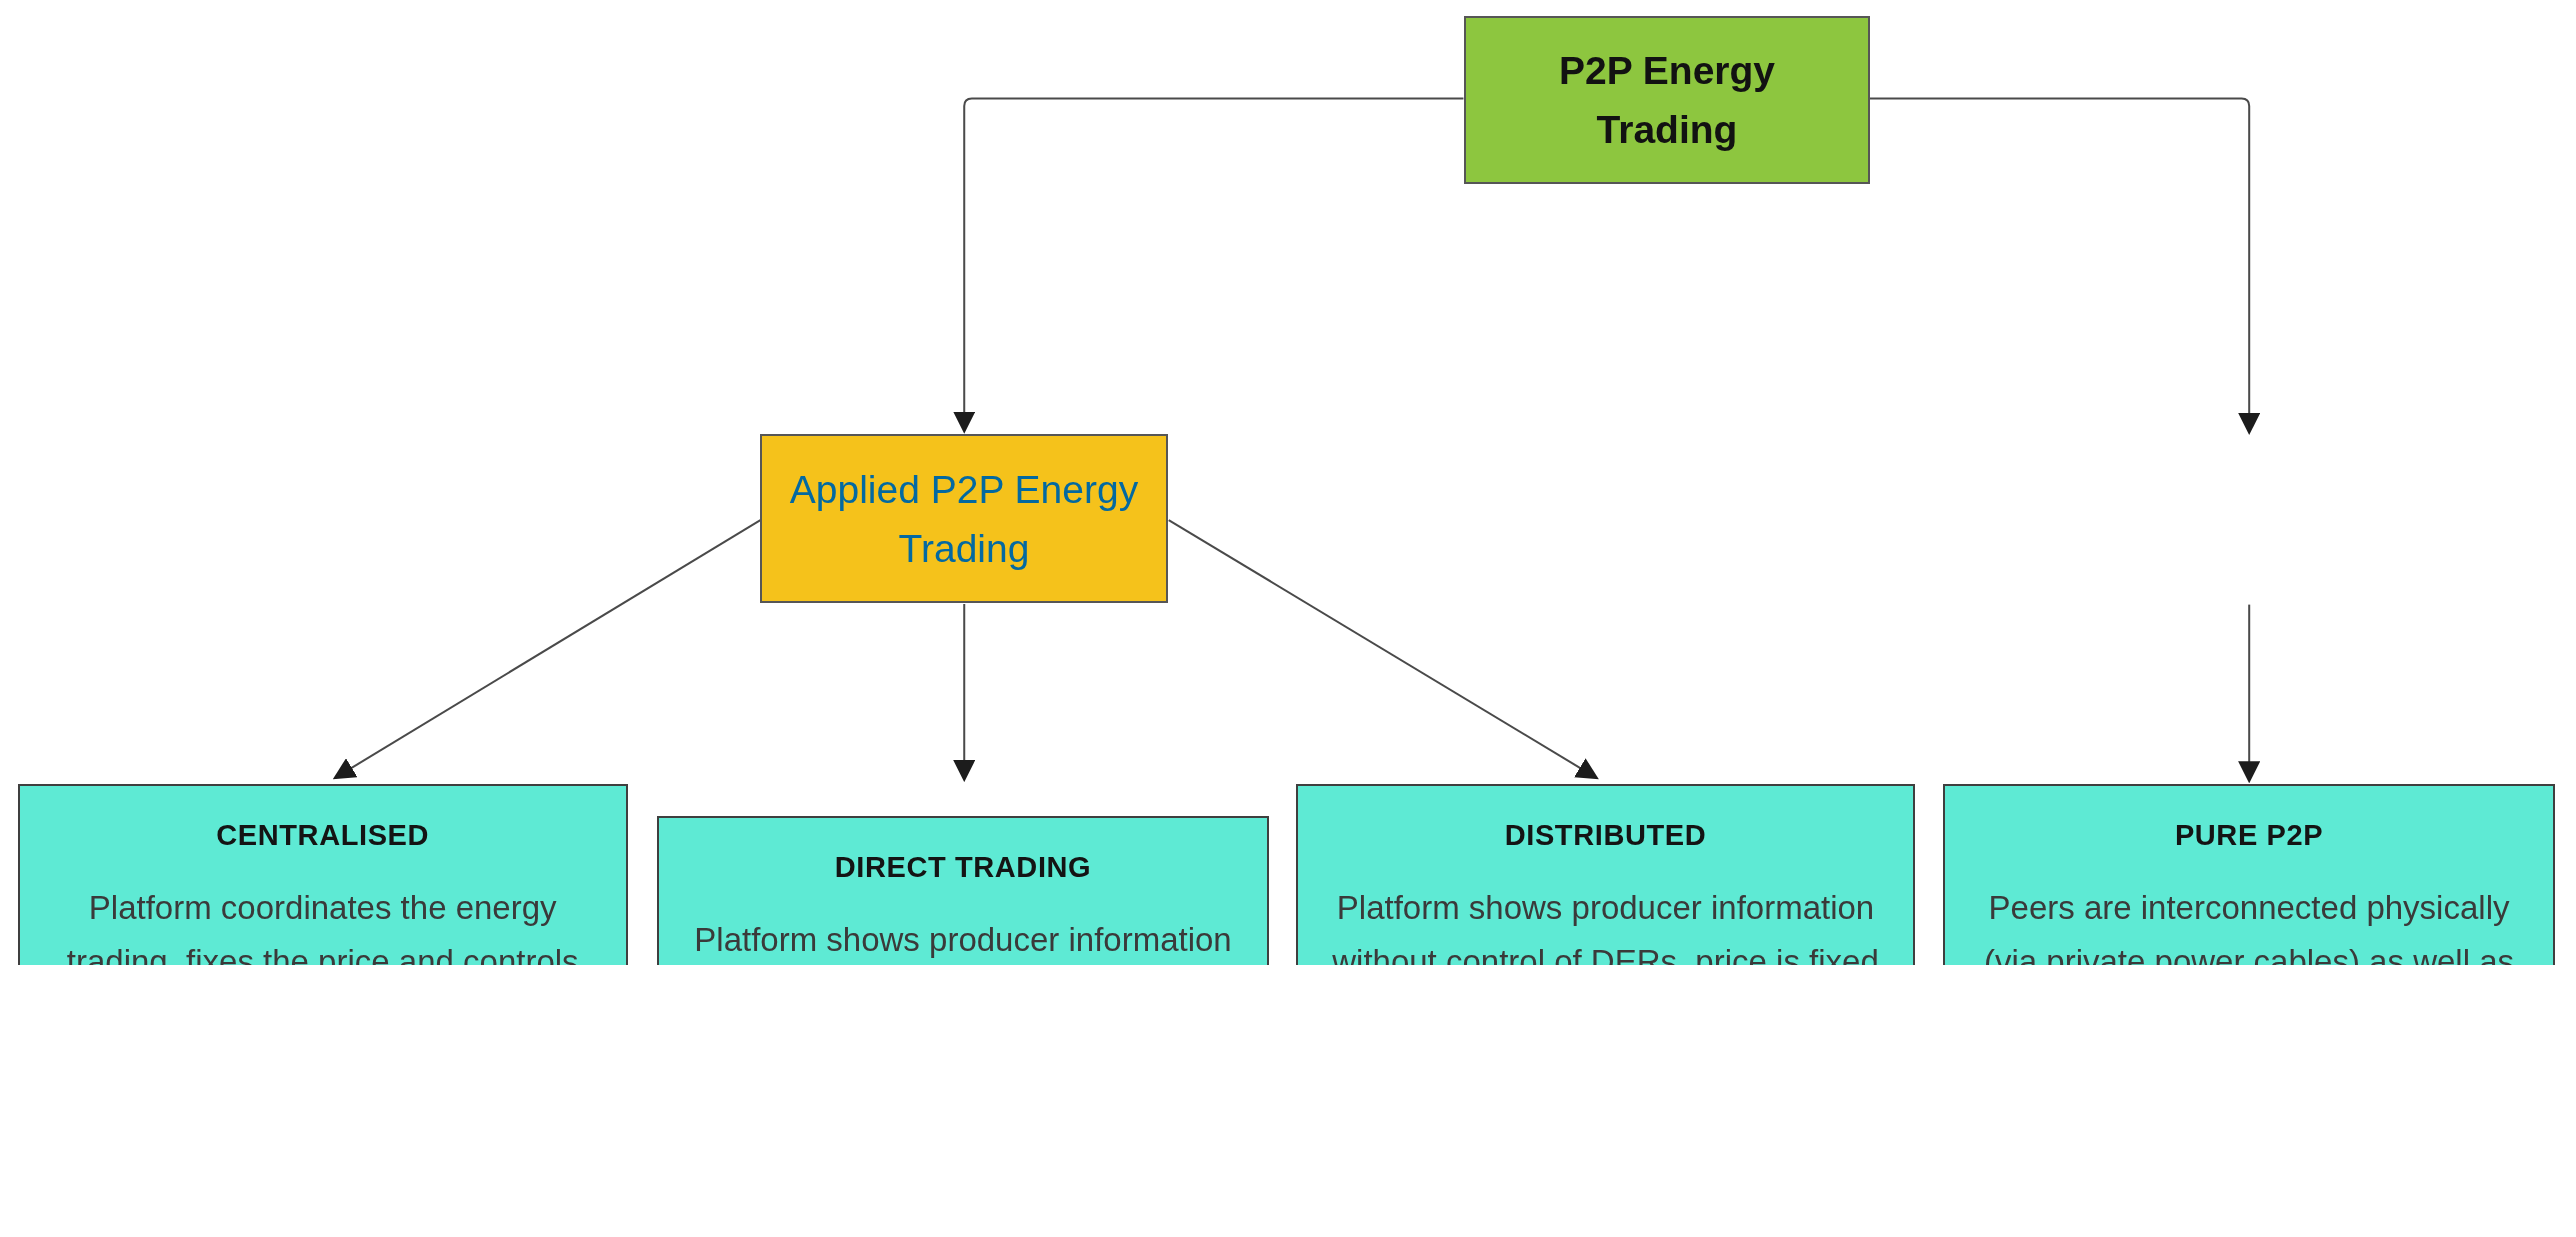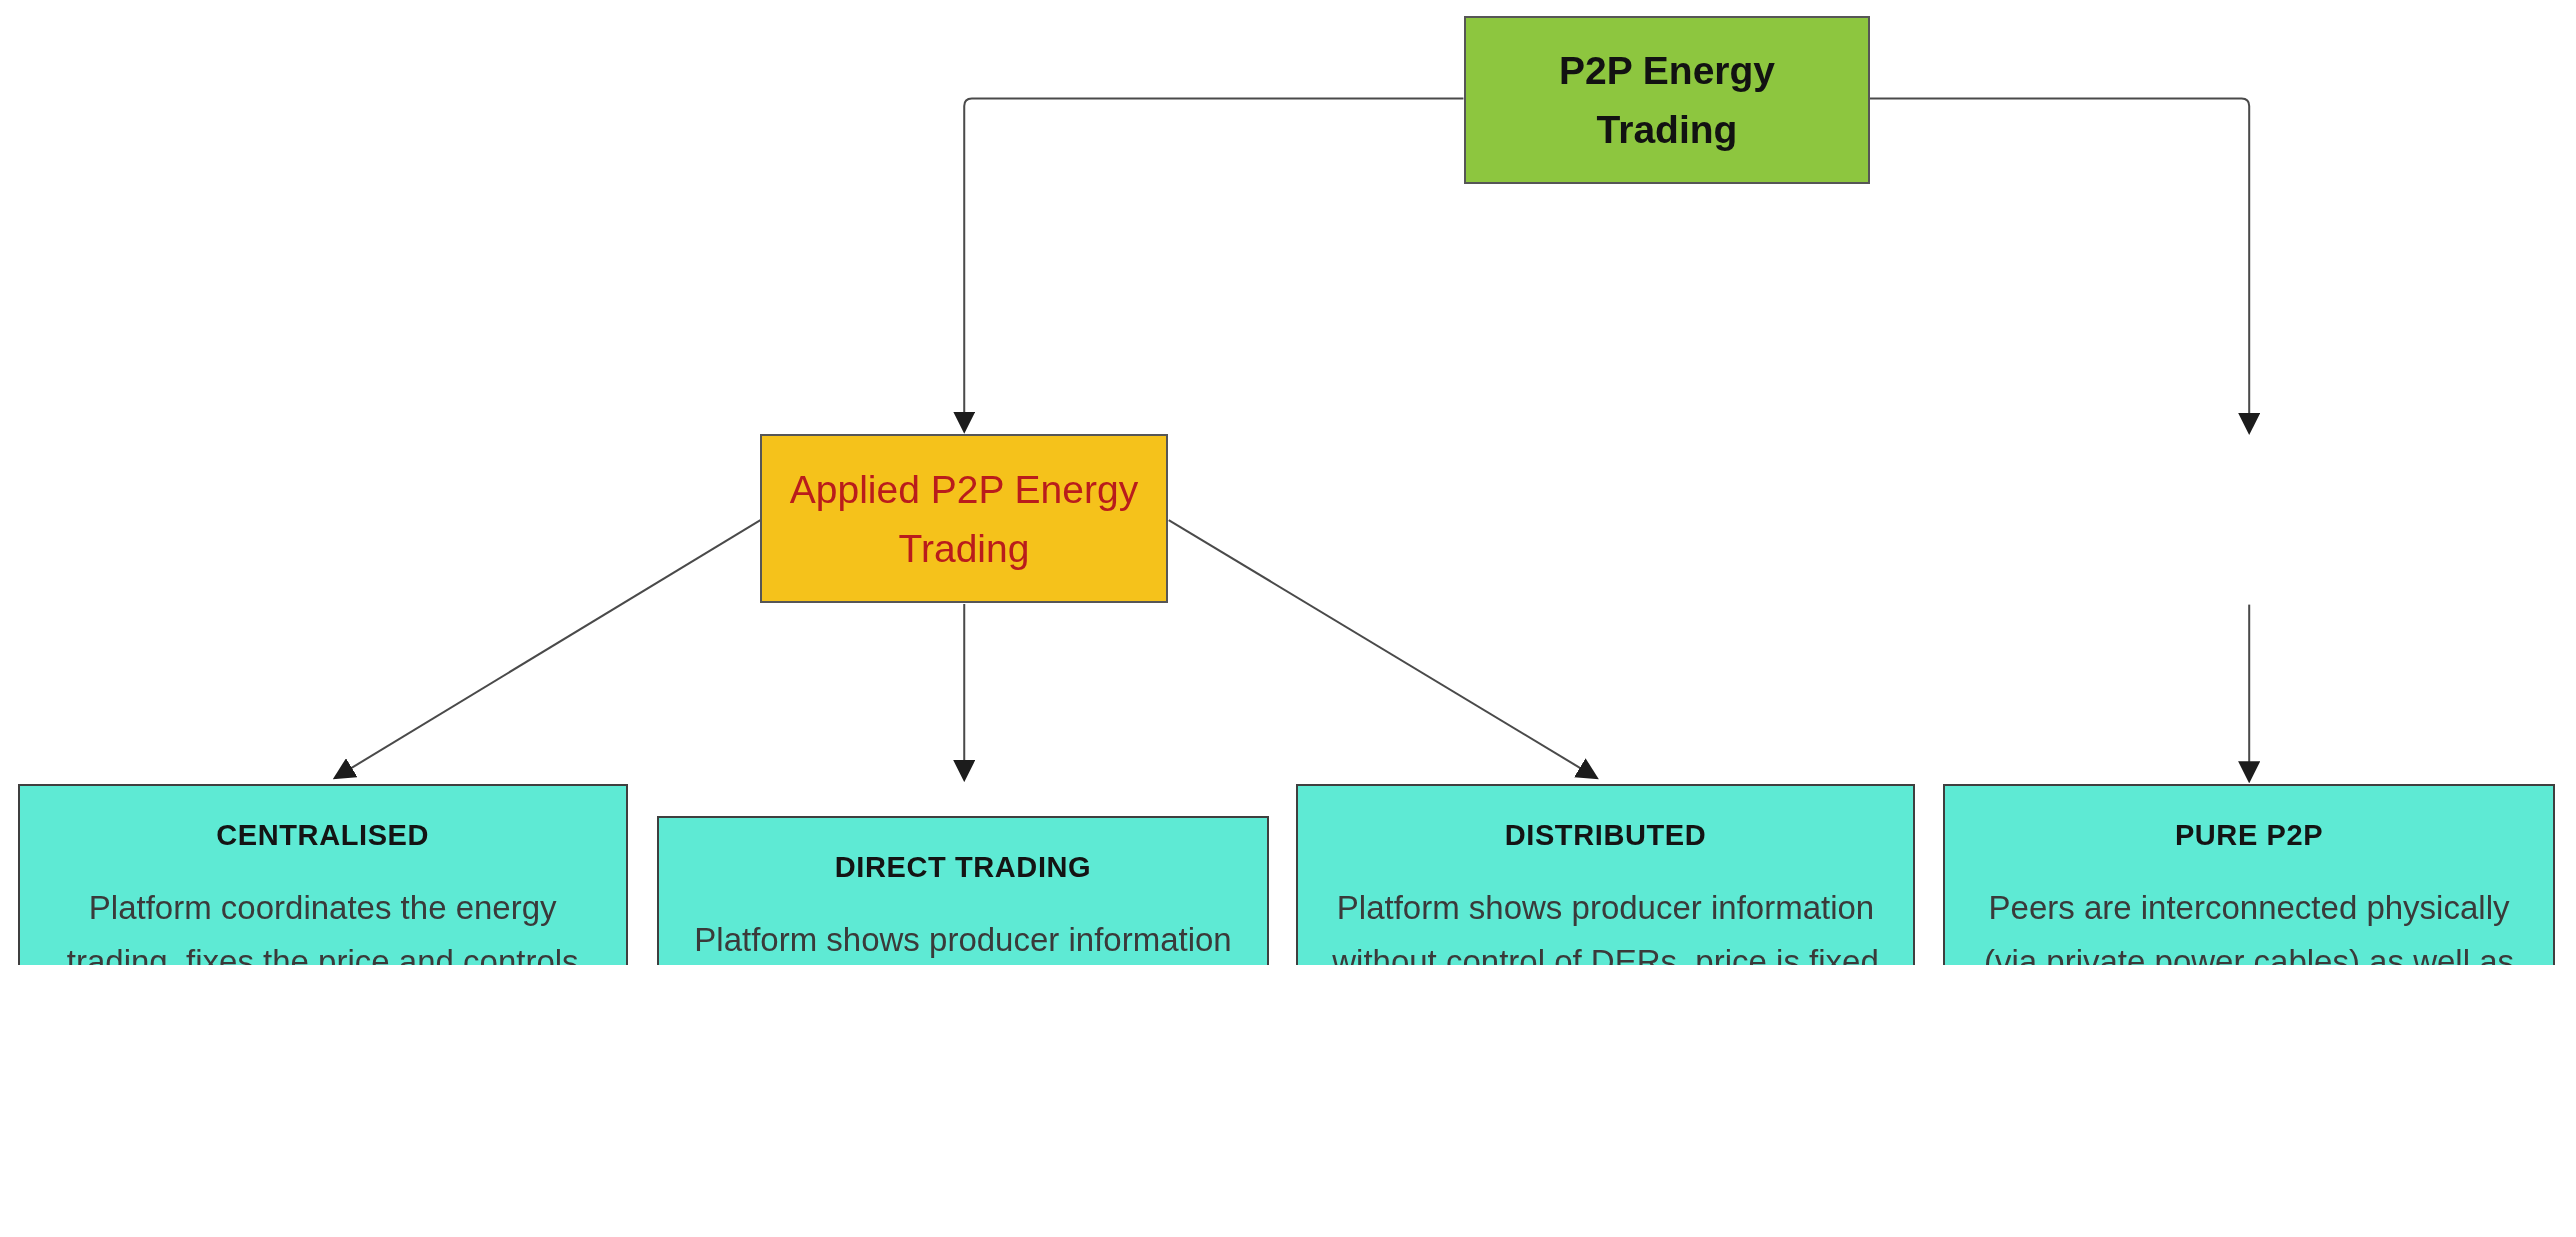--- a/index.html
+++ b/index.html
@@ -22,21 +22,21 @@
     border:2.5px solid #565656;
     font-weight:bold;
     font-size:39px;line-height:59px;
     color:#121212;
   }
   .node-root .label-inner{max-width:265px;}
   .node-branch{
     background:#F5C21B;
     border:2.5px solid #565656;
     font-size:39px;line-height:59px;
-    color:#b91c1c;
+    color:#0369a1;
   }
   .node-branch .label-inner{max-width:366px;}
   .card{
     position:absolute;
     box-sizing:border-box;
     background:#5eead4;
     border:2.5px solid #3F3F3F;
   }
   .card-title{
     margin-top:33px;

